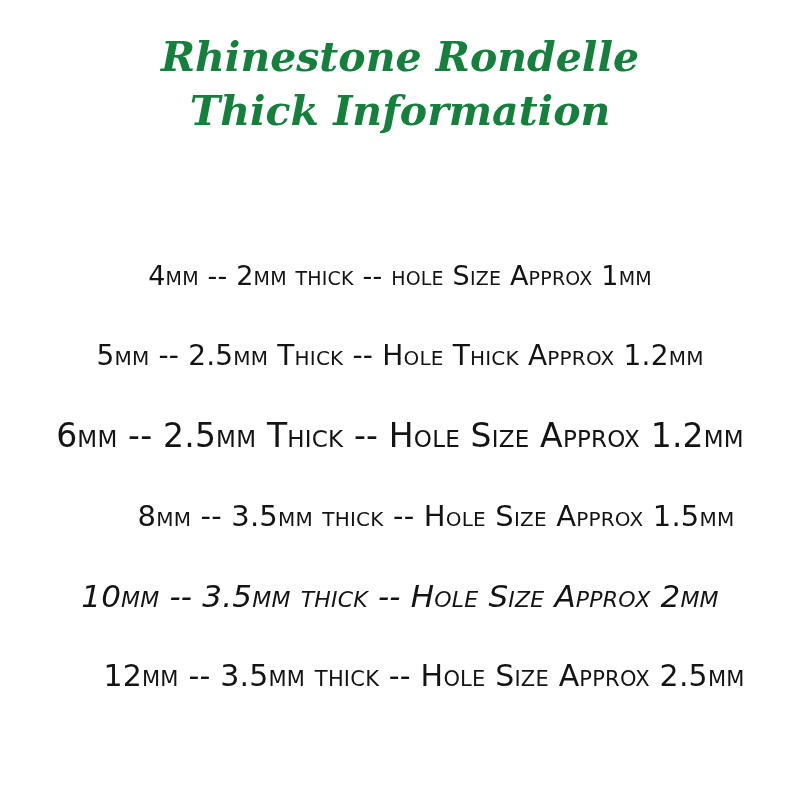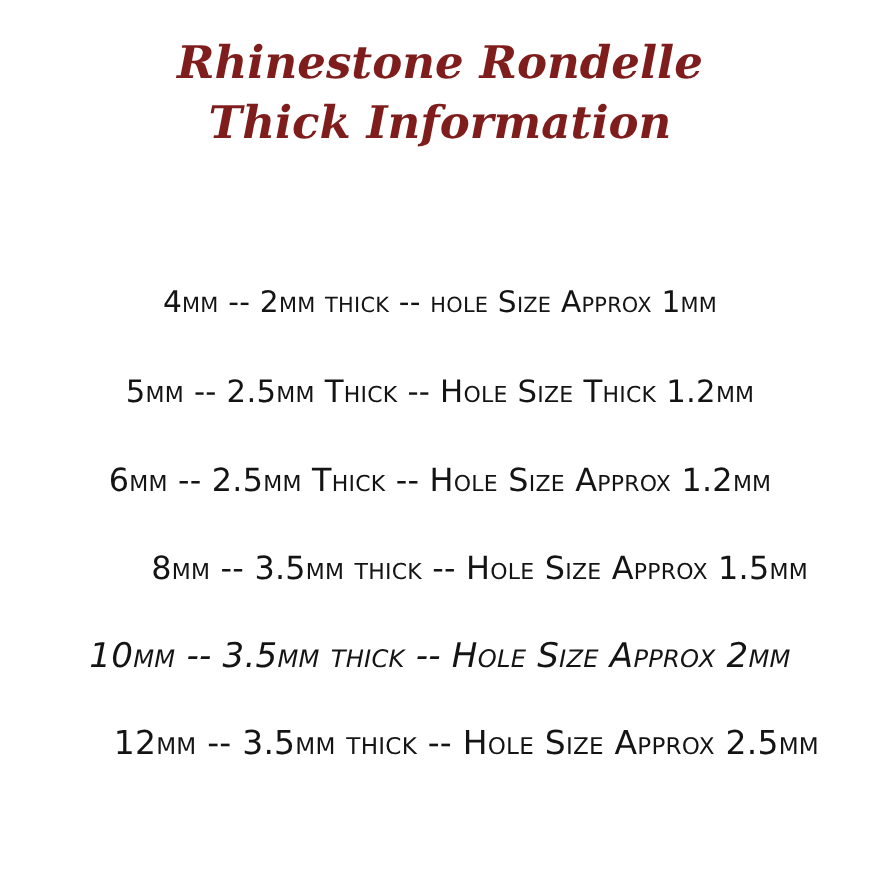--- a/index.html
+++ b/index.html
@@ -27,21 +27,21 @@
     width: 800px;
     text-align: center;
   }
   .title-line {
     font-family: "DejaVu Serif", serif;
     font-weight: bold;
     font-style: italic;
     font-size: 41px;
     line-height: 54px;
     letter-spacing: 0px;
-    color: #7f1d1d;
+    color: #15803d;
     white-space: nowrap;
   }
   .rows {
     position: absolute;
     top: 236px;
     left: 0;
     width: 800px;
   }
   .size-row {
     width: 800px;
@@ -49,37 +49,37 @@
     font-size: 28px;
     line-height: 80px;
     height: 80px;
     color: #141414;
     white-space: nowrap;
     font-variant: small-caps;
     letter-spacing: 0.2px;
   }
   .r0 { font-size: 27px; }
   .r1 { font-size: 28px; }
-  .r2 { font-size: 29px; }
+  .r2 { font-size: 33px; }
   .r3 { font-size: 29px; padding-left: 36px; }
   .r4 { font-size: 31px; font-style: italic; }
   .r5 { font-size: 30px; margin-left: 24px; }
 </style>
 </head>
 <body>
 
 <div class="page">
 
   <div class="title-block">
     <div class="title-line">Rhinestone Rondelle</div>
     <div class="title-line">Thick Information</div>
   </div>
 
   <div class="rows">
     <div class="size-row r0">4mm -- 2mm thick -- hole Size Approx 1mm</div>
-    <div class="size-row r1">5mm -- 2.5mm Thick -- Hole Size Thick 1.2mm</div>
+    <div class="size-row r1">5mm -- 2.5mm Thick -- Hole Thick Approx 1.2mm</div>
     <div class="size-row r2">6mm -- 2.5mm Thick -- Hole Size Approx 1.2mm</div>
     <div class="size-row r3">8mm -- 3.5mm thick -- Hole Size Approx 1.5mm</div>
     <div class="size-row r4">10mm -- 3.5mm thick -- Hole Size Approx 2mm</div>
     <div class="size-row r5">12mm -- 3.5mm thick -- Hole Size Approx 2.5mm</div>
   </div>
 
 </div>
 
 </body></html>

